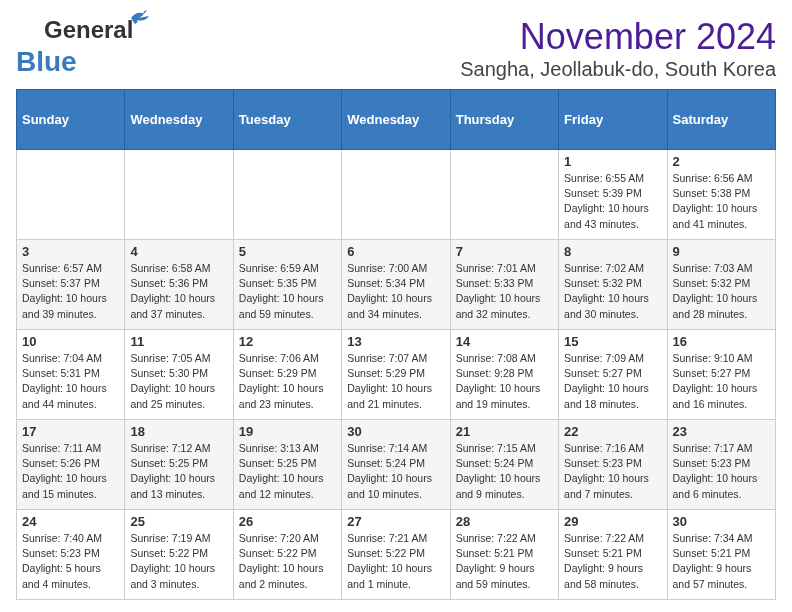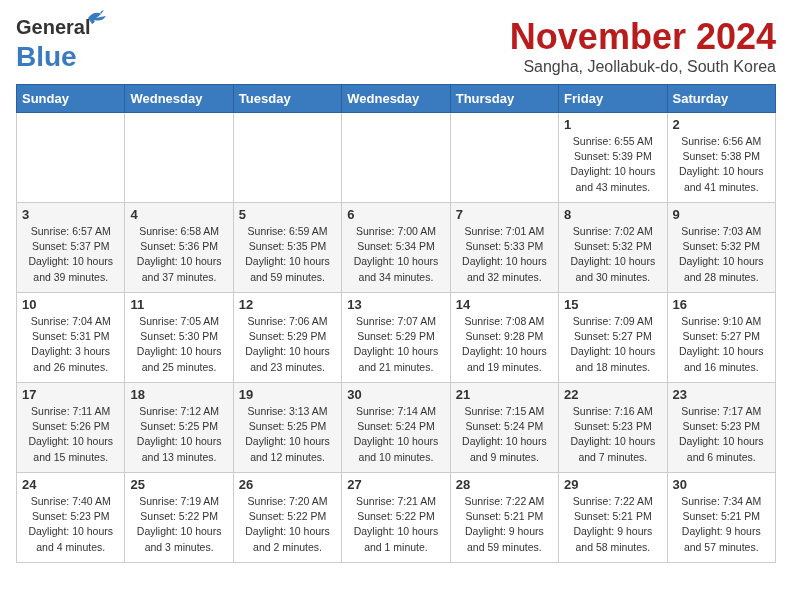--- a/index.html
+++ b/index.html
@@ -21,37 +21,37 @@
       flex-direction: column;
       align-items: flex-start;
     }
     .logo-general { color: #333; }
     .logo-blue { color: #3a7abf; }
     .title-block {
       text-align: right;
     }
     .month-title {
       font-size: 36px;
-      font-weight: bold;
-      color: #b91c1c;
+      font-weight: normal;
+      color: #4c1d95;
     }
     .subtitle {
-      font-size: 16px;
+      font-size: 20px;
       color: #444;
     }
     .calendar {
       width: 100%;
       border-collapse: collapse;
       table-layout: fixed;
     }
     .calendar th {
       background: #3a7abf;
       color: #fff;
       text-align: left;
-      padding: 6px 5px;
+      padding: 22px 5px;
       font-size: 13px;
       font-weight: bold;
       border: 1px solid #2a60a0;
     }
     .calendar td {
       vertical-align: top;
       padding: 4px 5px;
       border: 1px solid #ccc;
       font-size: 11px;
       color: #333;
@@ -64,34 +64,33 @@
     .day-number {
       font-size: 13px;
       font-weight: bold;
       display: block;
       margin-bottom: 2px;
     }
     .day-info {
       font-size: 10.5px;
       line-height: 1.45;
       color: #333;
-      text-align: center;
     }
     .empty-cell {
       background: #fff !important;
     }
   </style>
 </head>
 <body>
 
 <div class="header">
   <div class="logo">
     <div style="display:flex;align-items:center;gap:2px;">
       <div style="position:relative;display:inline-block;">
-        <span class="logo-general" style="font-size:20px;font-weight:bold;color:#333;">General</span>
+        <span class="logo-general" style="font-size:24px;font-weight:bold;color:#333;margin-left:28px;">General</span>
         <svg style="position:absolute;top:-8px;right:-18px;" width="22" height="18" viewBox="0 0 22 18">
           <path d="M2 10 Q8 2 16 6 Q12 4 18 2 Q14 8 10 10 Q14 9 20 8 Q16 14 8 12 Q10 14 6 16 Z" fill="#3a7abf"></path>
         </svg>
       </div>
     </div>
     <span class="logo-blue" style="font-size:28px;font-weight:bold;color:#3a7abf;margin-top:2px;">Blue</span>
   </div>
   <div class="title-block">
     <div class="month-title">November 2024</div>
     <div class="subtitle">Sangha, Jeollabuk-do, South Korea</div>
@@ -191,21 +190,21 @@
           <span>Daylight: 10 hours and 28 minutes.</span>
         </div>
       </td>
       </tr>
       <tr>
         <td>
         <span class="day-number">10</span>
         <div class="day-info">
           <span>Sunrise: 7:04 AM</span><br>
           <span>Sunset: 5:31 PM</span><br>
-          <span>Daylight: 3 hours and 26 minutes.</span>
+          <span>Daylight: 10 hours and 44 minutes.</span>
         </div>
       </td>
         <td>
         <span class="day-number">11</span>
         <div class="day-info">
           <span>Sunrise: 7:05 AM</span><br>
           <span>Sunset: 5:30 PM</span><br>
           <span>Daylight: 10 hours and 25 minutes.</span>
         </div>
       </td>
@@ -307,21 +306,21 @@
           <span>Daylight: 10 hours and 6 minutes.</span>
         </div>
       </td>
       </tr>
       <tr>
         <td>
         <span class="day-number">24</span>
         <div class="day-info">
           <span>Sunrise: 7:40 AM</span><br>
           <span>Sunset: 5:23 PM</span><br>
-          <span>Daylight: 10 hours and 4 minutes.</span>
+          <span>Daylight: 5 hours and 4 minutes.</span>
         </div>
       </td>
         <td>
         <span class="day-number">25</span>
         <div class="day-info">
           <span>Sunrise: 7:19 AM</span><br>
           <span>Sunset: 5:22 PM</span><br>
           <span>Daylight: 10 hours and 3 minutes.</span>
         </div>
       </td>

